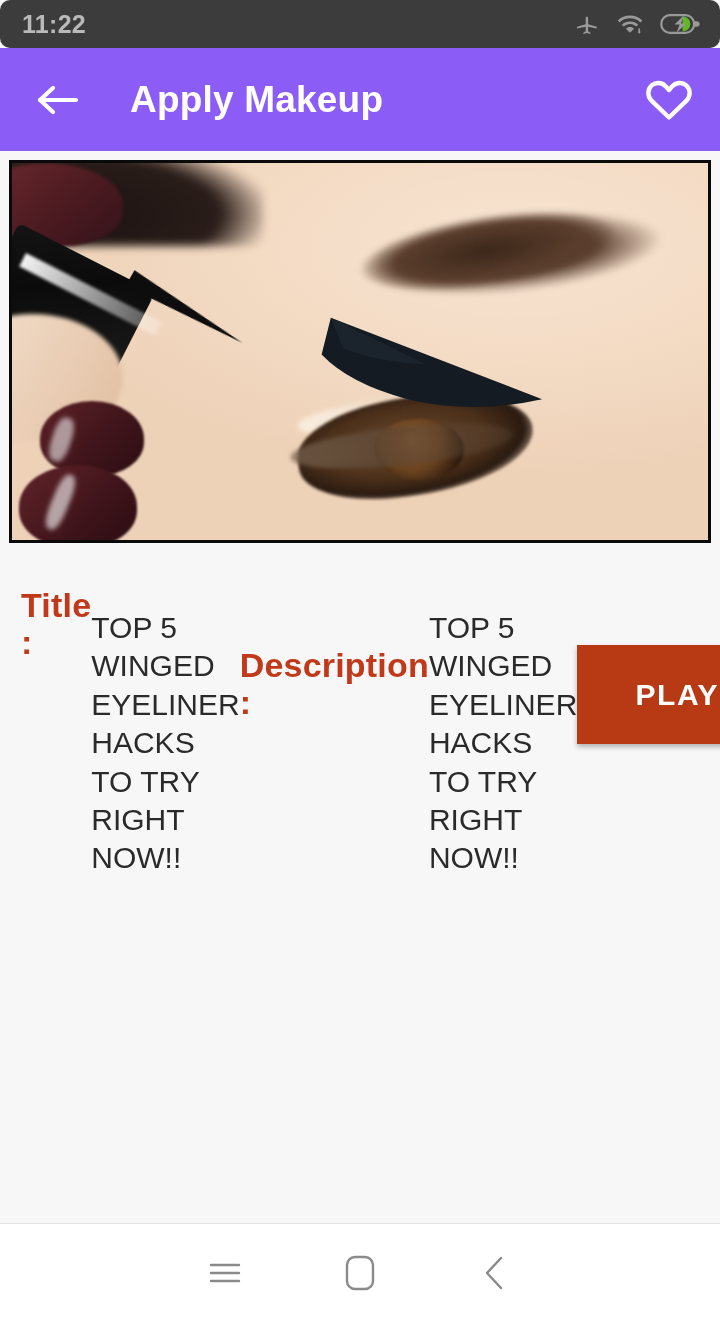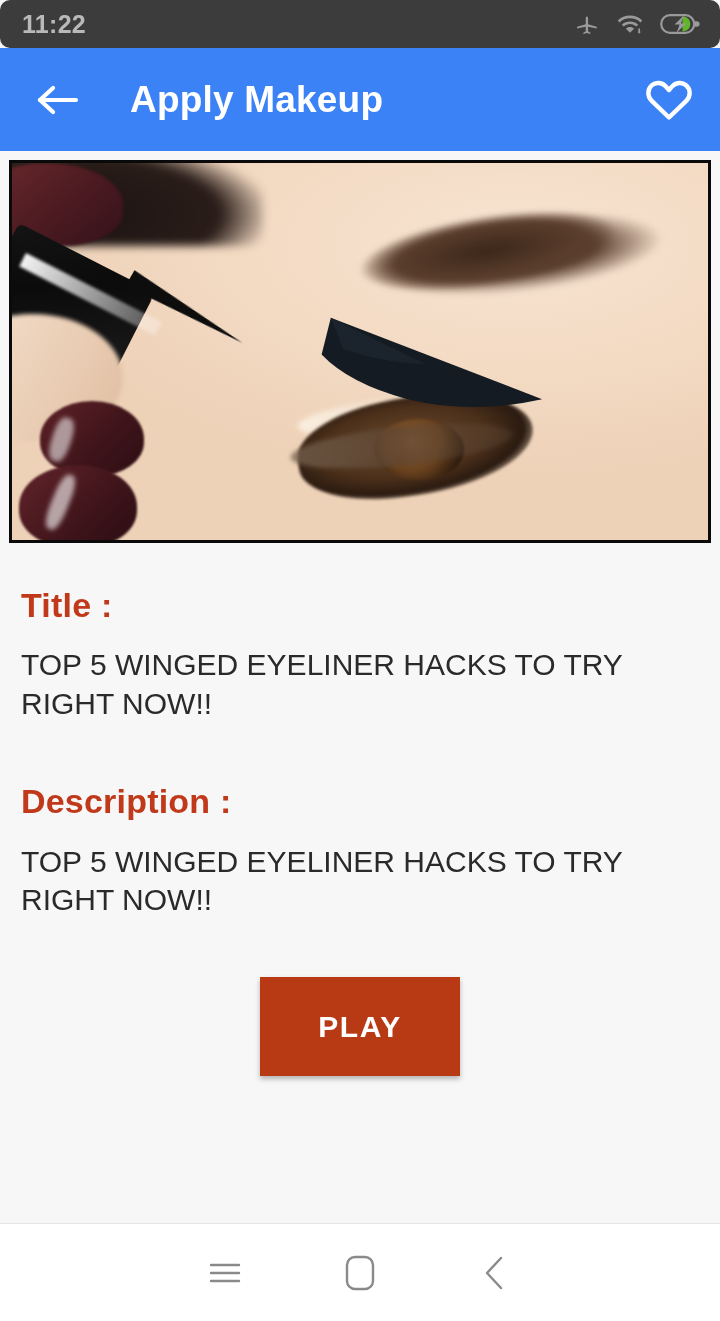--- a/index.html
+++ b/index.html
@@ -42,21 +42,21 @@
   .status-icons {
     display: flex;
     align-items: center;
     gap: 16px;
   }
   .status-icons svg { display: block; }
 
   
   .app-bar {
     flex: 0 0 103px;
-    background: #3b82f6;
+    background: #8b5cf6;
     display: flex;
     align-items: center;
     padding: 0 26px 0 34px;
   }
   .appbar-back {
     width: 46px;
     height: 46px;
     display: flex;
     align-items: center;
     justify-content: center;
@@ -267,21 +267,21 @@
     border-radius: 50%;
     transform: rotate(-8deg);
     filter: blur(2.5px);
   }
 
   
   .text-area {
     padding: 44px 21px 0 21px;
     flex: 1 1 auto;
     display: flex;
-    flex-direction: column;
+    flex-direction: row;
   }
   .section-label {
     color: #c0391a;
     font-size: 34px;
     font-weight: bold;
     line-height: 1.1;
     letter-spacing: 0.2px;
   }
   .section-body {
     color: #2a2a2a;

